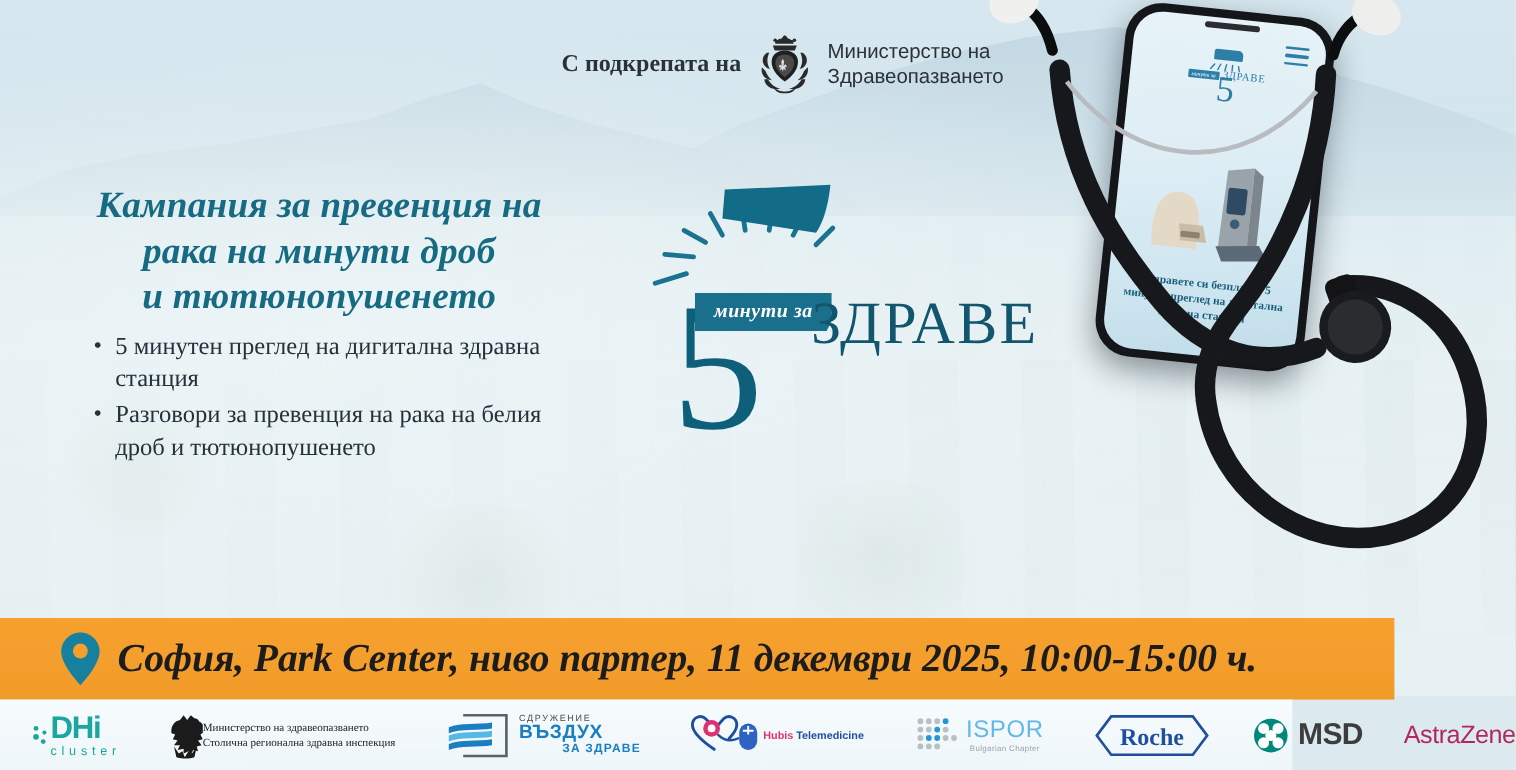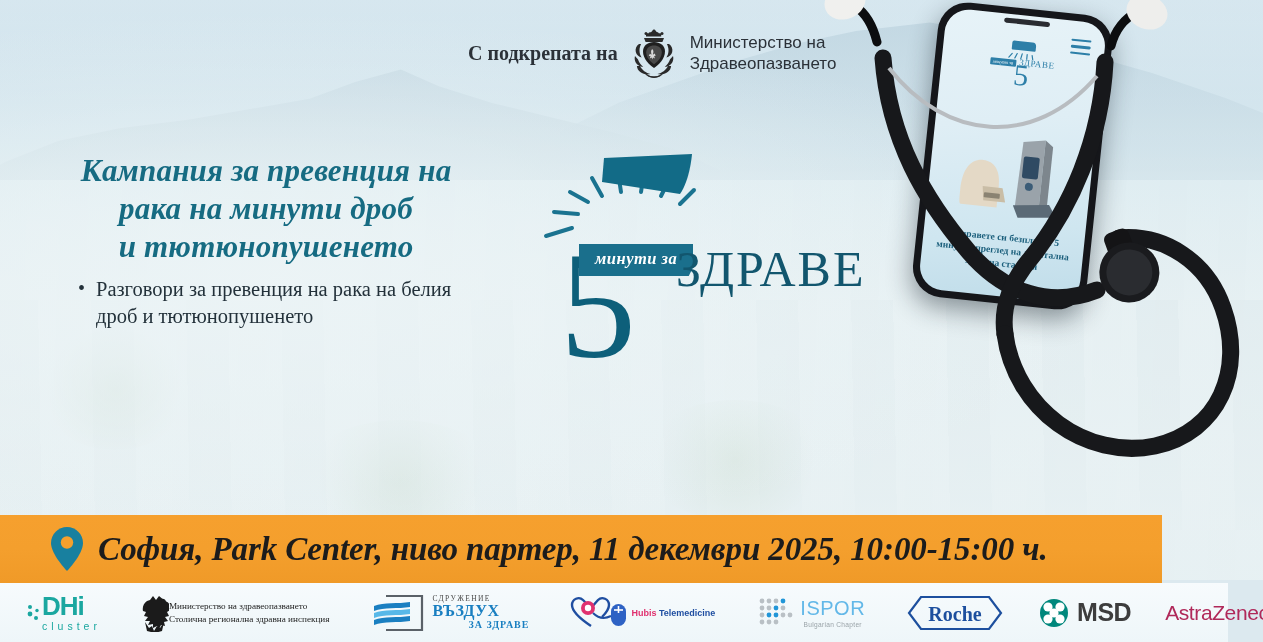--- a/index.html
+++ b/index.html
@@ -181,21 +181,21 @@
   .pin { margin-left:50px; margin-right:14px; flex:none; }
   .banner-text {
     font-family:"Liberation Serif", serif;
     font-style:italic; font-weight:bold;
     font-size:33px; color:#1c1c1c; white-space:nowrap;
     letter-spacing:-.1px;
   }
 
   
   .sponsors {
-    position:absolute; left:0; top:583px; width:1228px; height:59px;
+    position:absolute; left:0; top:583px; width:1077px; height:59px;
     background:linear-gradient(180deg,#f7fbfd 0%, #eef6f9 100%);
     display:flex; align-items:center;
   }
   .sp { display:flex; align-items:center; flex:none; }
 
   .dhi { margin-left:26px; }
   .dhi-txt {
     font-family:"Liberation Sans", sans-serif; font-weight:bold;
     font-size:26px; color:#1aa7a0; letter-spacing:-1px; line-height:1;
   }
@@ -203,21 +203,21 @@
     font-family:"Liberation Sans", sans-serif;
     font-size:10.5px; color:#1aa7a0; letter-spacing:4px; text-align:center; margin-top:1px;
   }
 
   .srzi { margin-left:38px; }
   .srzi-txt {
     font-family:"Liberation Serif", serif; font-size:9.2px; line-height:1.35; color:#1b1b1b;
   }
 
   .vazduh { margin-left:42px; display:flex; align-items:center; gap:5px; }
-  .vz-right { font-family:Liberation Serif, serif; line-height:1.05; }
+  .vz-right { font-family:Liberation Sans, sans-serif; line-height:1.05; }
   .vz-1 { font-size:7.5px; color:#4a4a4a; letter-spacing:1.4px; }
   .vz-2 { font-size:16px; font-weight:bold; color:#1a7fc1; letter-spacing:.5px; }
   .vz-3 { font-size:10px; font-weight:bold; color:#1a7fc1; letter-spacing:1px;margin-left:36px; }
 
   .hubis { margin-left:40px; text-align:center; }
   .hubis-txt { font-family:"Liberation Sans", sans-serif; font-size:9px; font-weight:bold; margin-top:1px; }
   .hubis-a { color:#e0316f; }
   .hubis-b { color:#1f4ea1; }
 
   .ispor { margin-left:42px; display:flex; align-items:center; gap:7px;text-align:center; }
@@ -275,20 +275,21 @@
     </div>
   </div>
 
   <div class="headline">
     <div>Кампания за превенция на</div>
     <div>рака на минути дроб</div>
     <div>и тютюнопушенето</div>
   </div>
 
   <ul class="bullets">
+    <li>5 минутен преглед на дигитална здравна станция</li>
     <li>Разговори за превенция на рака на белия дроб  и тютюнопушенето</li>
   </ul>
 
   <div class="logo-5">
     <svg class="rays" width="330" height="240" viewBox="0 0 330 240">
       <g stroke="#1a7390" stroke-width="4" stroke-linecap="round">
         <line x1="22" y1="88" x2="48" y2="80"></line>
         <line x1="30" y1="64" x2="54" y2="66"></line>
         <line x1="46" y1="44" x2="64" y2="54"></line>
         <line x1="68" y1="30" x2="78" y2="48"></line>

